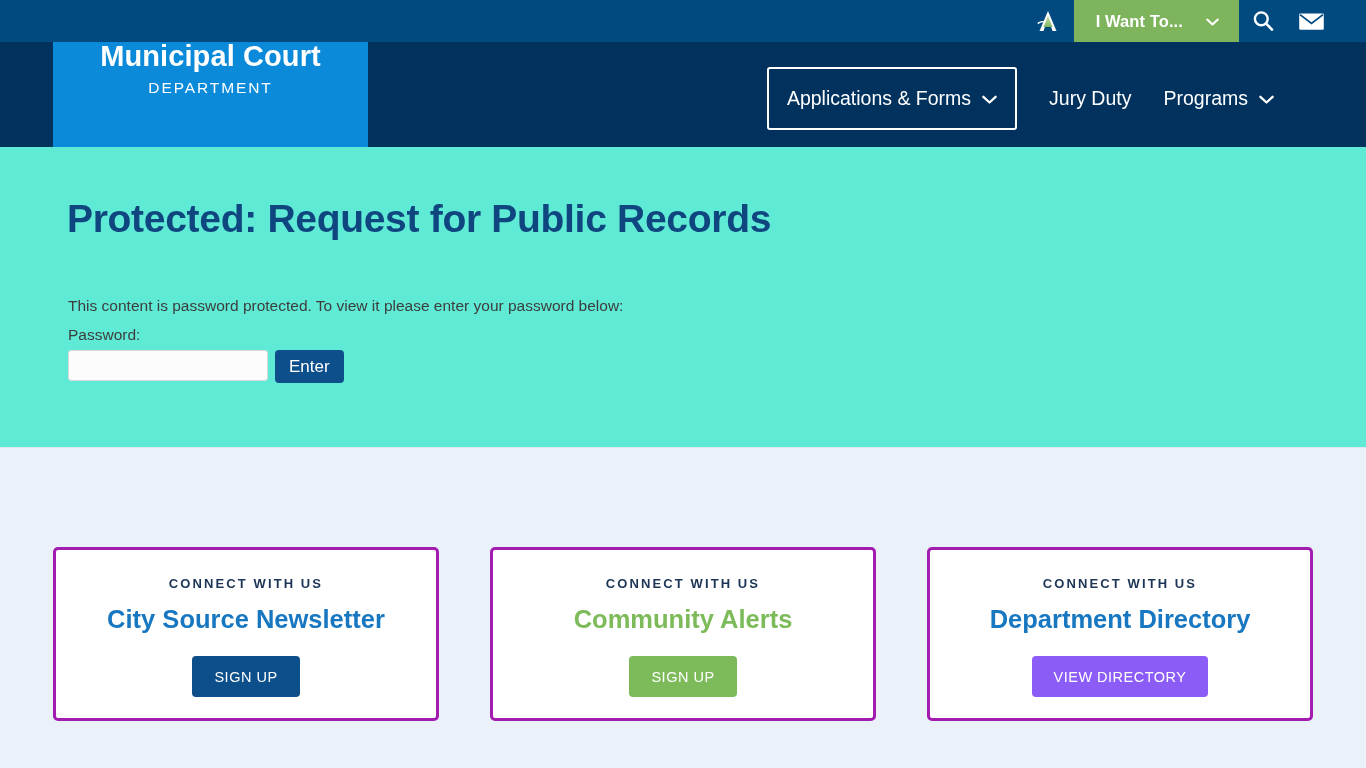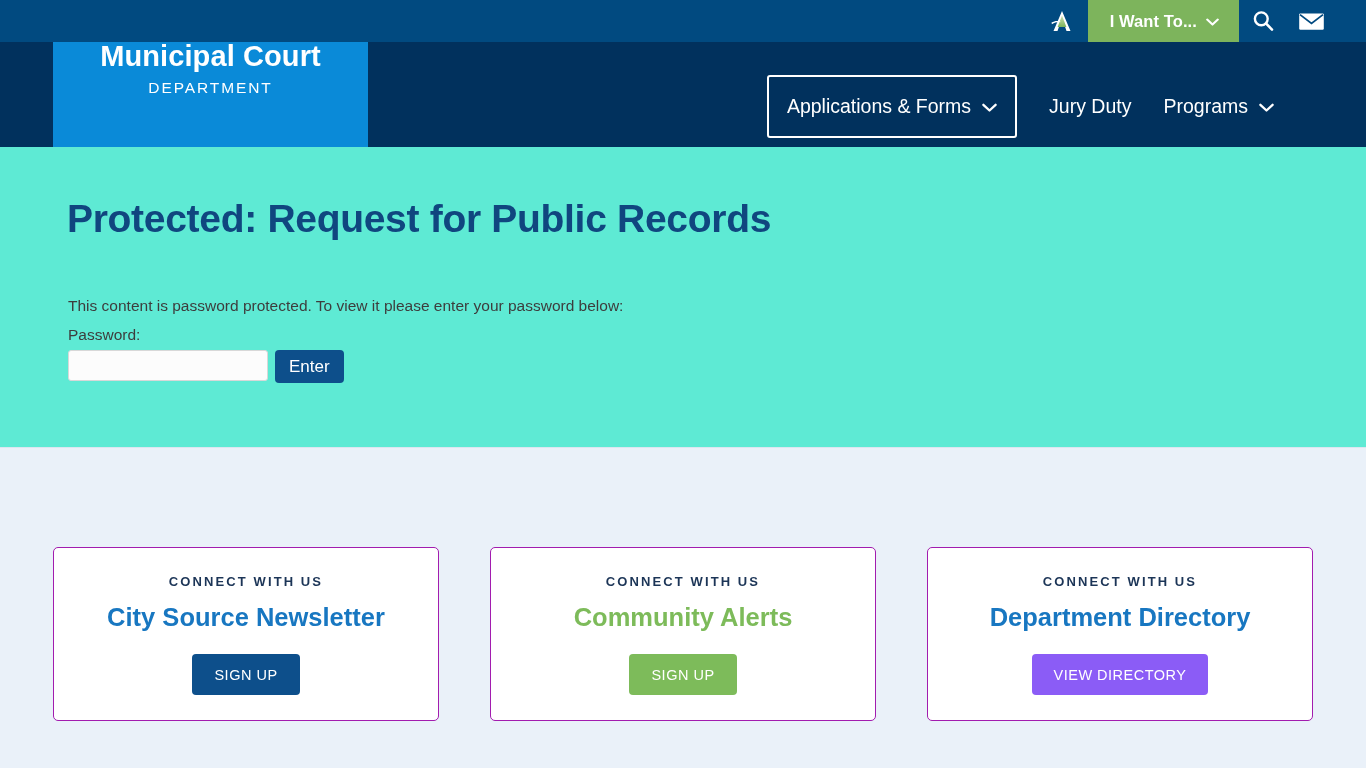--- a/index.html
+++ b/index.html
@@ -23,21 +23,21 @@
     display: flex; align-items: center; justify-content: center;
     margin-right: 4px;
   }
   .iwantto-btn {
     height: 42px;
     background: #7db45c;
     color: #ffffff;
     font-size: 16.5px;
     font-weight: bold;
     letter-spacing: .1px;
-    display: flex; align-items: center; gap: 9px;
+    display: flex; align-items: center; gap: 23px;
     padding: 0 20px 0 22px;
     cursor: pointer;
     border: none;
     font-family: "Liberation Sans", sans-serif;
   }
   .topbar-icon {
     width: 48px; height: 42px;
     display: flex; align-items: center; justify-content: center;
     cursor: pointer;
   }
@@ -62,21 +62,21 @@
   .logo-title {
     font-size: 29px; font-weight: bold;
     letter-spacing: .1px; line-height: 1;
     margin-bottom: 9px;
   }
   .logo-sub {
     font-size: 15.5px; letter-spacing: 1.9px;
     line-height: 1;
   }
   .mainnav {
-    position: absolute; right: 76px; top: 12px;
+    position: absolute; right: 76px; top: 4px;
     height: 105px;
     display: flex; align-items: center; gap: 0px;
   }
   .nav-item {
     color: #ffffff;
     font-size: 19.5px;
     display: flex; align-items: center; gap: 11px;
     cursor: pointer;
     padding: 12px 16px;
     white-space: nowrap;
@@ -144,21 +144,21 @@
     border-top: 1px solid #dce6f0;
   }
   .cards {
     position: absolute; top: 99px; left: 53px;
     width: 1260px;
     display: flex; gap: 51px;
   }
   .card {
     width: 386px; height: 174px;
     background: #ffffff;
-    border: 1px solid #a21caf;
+    border: 3px solid #a21caf;
     border-radius: 5px;
     display: flex; flex-direction: column;
     align-items: center;
     padding-top: 26px;
   }
   .card-eyebrow {
     font-size: 13px; font-weight: bold;
     letter-spacing: 2.1px;
     color: #1c3557;
   }

